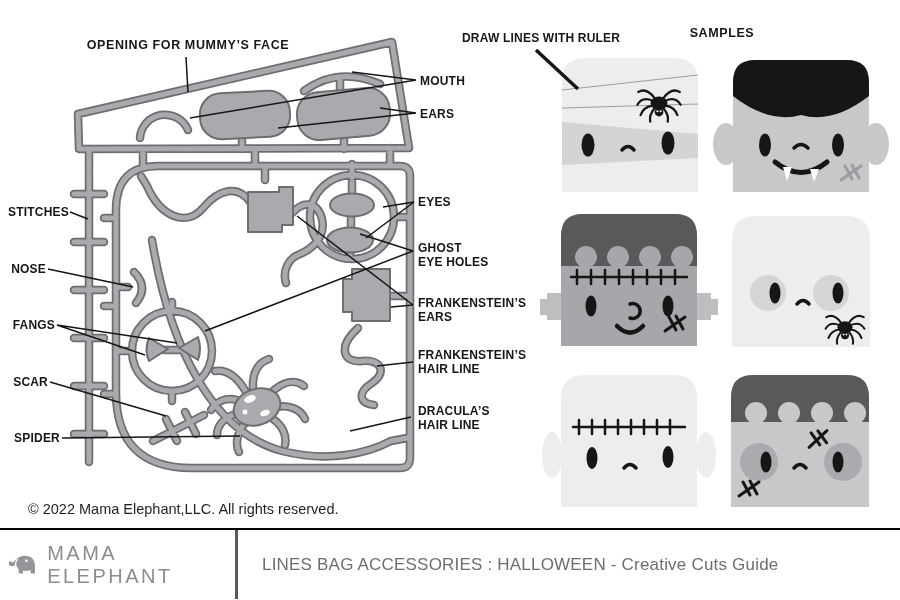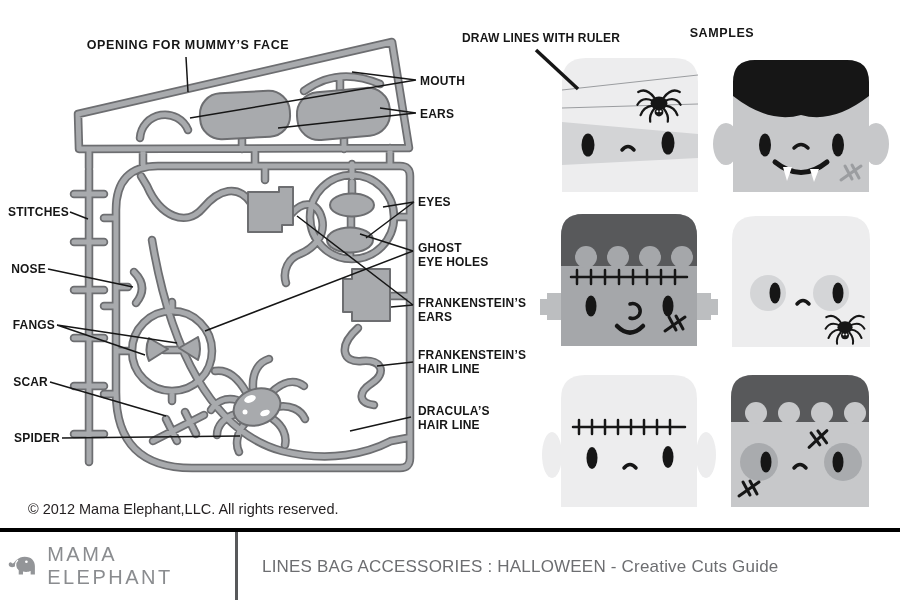--- a/index.html
+++ b/index.html
@@ -19,21 +19,21 @@
   
   .c-light{fill:#ededee;} .c-mid{fill:#c7c8ca;} .c-face3{fill:#a5a7aa;}
   .c-dark{fill:#58595b;} .c-black{fill:#161616;} .c-band{fill:#d3d4d6;}
   .c-hole{fill:#d4d5d7;} .c-hole2{fill:#a9abae;} .c-bolt{fill:#bcbec0;} .c-white{fill:#ffffff;}
   .stroke-ink{fill:none;stroke:#161616;stroke-linecap:round;}
   .wrapline{fill:none;stroke:#9b9da0;stroke-width:1;}
   .scar-black{stroke:#161616;fill:none;}
   .scar-gray{stroke:#9b9da0;fill:none;}
   
   .copyright{position:absolute;left:28px;top:501px;font-size:14.5px;color:#231f20;}
-  .footer{position:absolute;left:0;top:528px;width:900px;height:72px;border-top:4px solid #000000;
+  .footer{position:absolute;left:0;top:528px;width:900px;height:72px;border-top:2px solid #000000;
           box-sizing:border-box;background:#ffffff;}
   .brand{position:absolute;left:0;top:0;width:236px;height:100%;display:flex;align-items:center;
          justify-content:center;gap:8px;}
   .brand-name{font-size:20px;color:#8a8c8f;letter-spacing:2.5px;font-weight:400;}
   .vdivider{position:absolute;left:235px;top:0;width:3px;height:69px;background:#58595b;}
   .doc-title{position:absolute;left:262px;top:0;height:69px;display:flex;align-items:center;
              font-size:17px;color:#6d6e71;font-weight:500;letter-spacing:.2px;}
 </style>
 </head>
 <body>
@@ -223,21 +223,21 @@
     <circle class="c-hole2" cx="28" cy="87" r="19"></circle>
     <circle class="c-hole2" cx="112" cy="87" r="19"></circle>
     <ellipse class="c-black" cx="35" cy="87" rx="5.5" ry="10.5"></ellipse>
     <ellipse class="c-black" cx="107" cy="87" rx="5.5" ry="10.5"></ellipse>
     <path class="stroke-ink" stroke-width="3.5" d="M63,93 Q69,86 75,93"></path>
     <use href="#scarP" xlink:href="#scarP" class="scar-black" transform="translate(87,64) rotate(-8)"></use>
     <use href="#scarP" xlink:href="#scarP" class="scar-black" transform="translate(18,114)"></use>
   </g>
 </svg>
 
-<div class="copyright">© 2012 Mama Elephant,LLC. All rights reserved.</div>
+<div class="copyright">© 2022 Mama Elephant,LLC. All rights reserved.</div>
 
 <div class="footer">
   <div class="brand">
     <svg width="42" height="30" viewBox="0 0 46 30">
       <path fill="#939598" d="M29,4 C37,4 41,9 41,15 L41,25 L36,25 L36,21 C34,22 30,22.5 27,21.5 L27,25 L22,25 L22,20
                C20,19 18.5,17 18.5,14.5 C17,16.5 13.5,17 11.5,15.5 C9.5,14 10,10.5 12.5,10.5
                C14,10.5 13.5,12 15,12 C16.5,12 17.5,9.5 20,7.5 C22.5,5.5 25,4 29,4 Z"></path>
       <path d="M21,8 A8,8 0 0 0 21,20" stroke="#ffffff" stroke-width="1.6" fill="none"></path>
       <circle cx="31" cy="10" r="1.6" fill="#ffffff"></circle>
     </svg>

